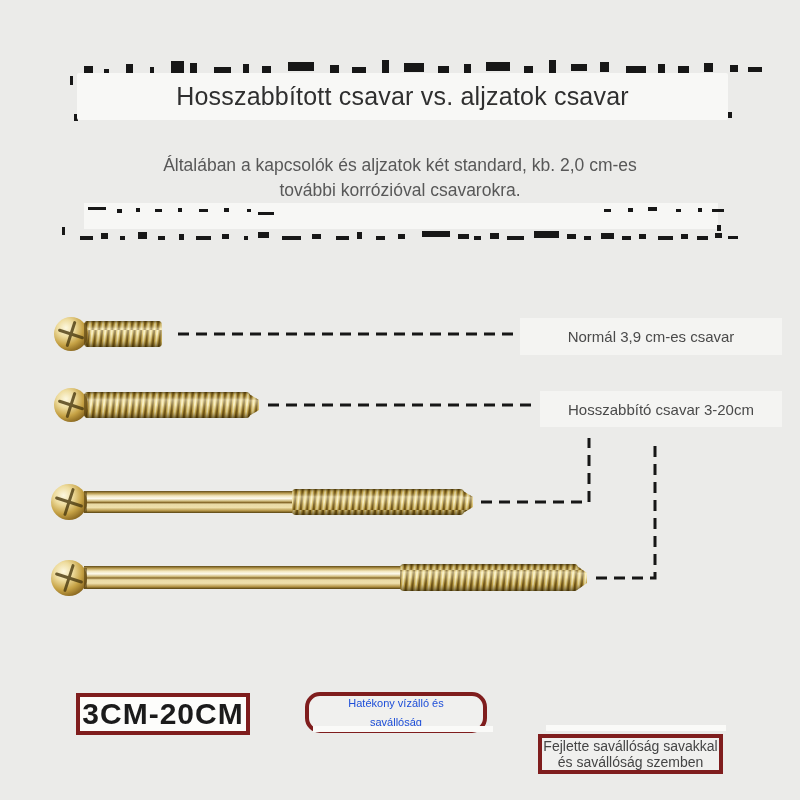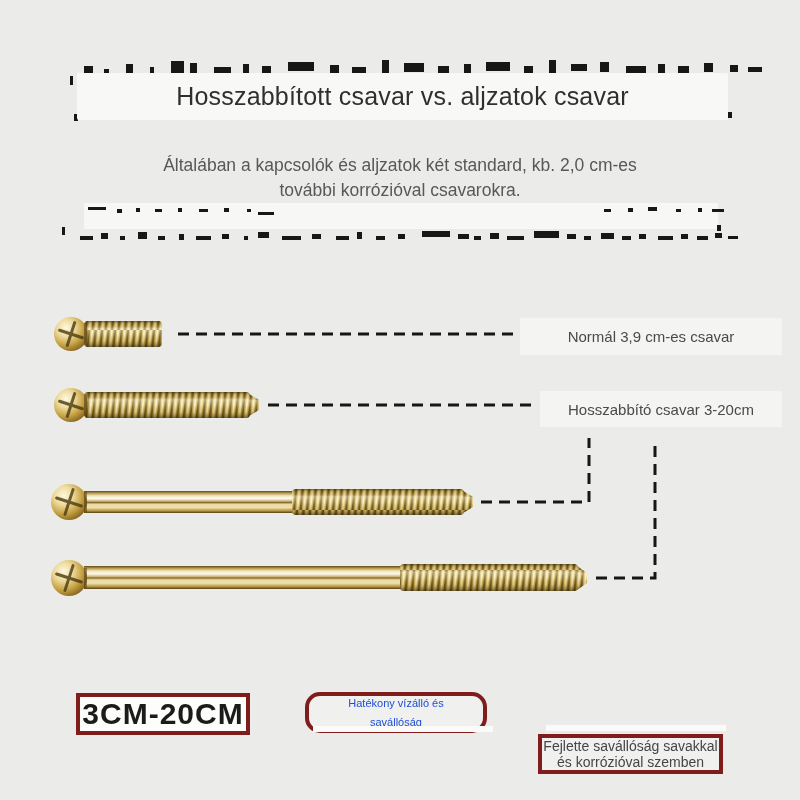--- a/index.html
+++ b/index.html
@@ -234,18 +234,18 @@
 
   <div class="feature feature-1">
     <div>3CM-20CM</div>
   </div>
   <div class="feature feature-2">
     <div>Hatékony vízálló és</div>
     <div>savállóság</div>
   </div>
   <div class="feature feature-3">
     <div>Fejlette savállóság savakkal</div>
-    <div>és korrózióval szemben</div>
+    <div>és savállóság szemben</div>
   </div>
   <div class="box-strip strip-2"></div>
   <div class="box-strip strip-3"></div>
 
 </div>
 
 </body></html>

